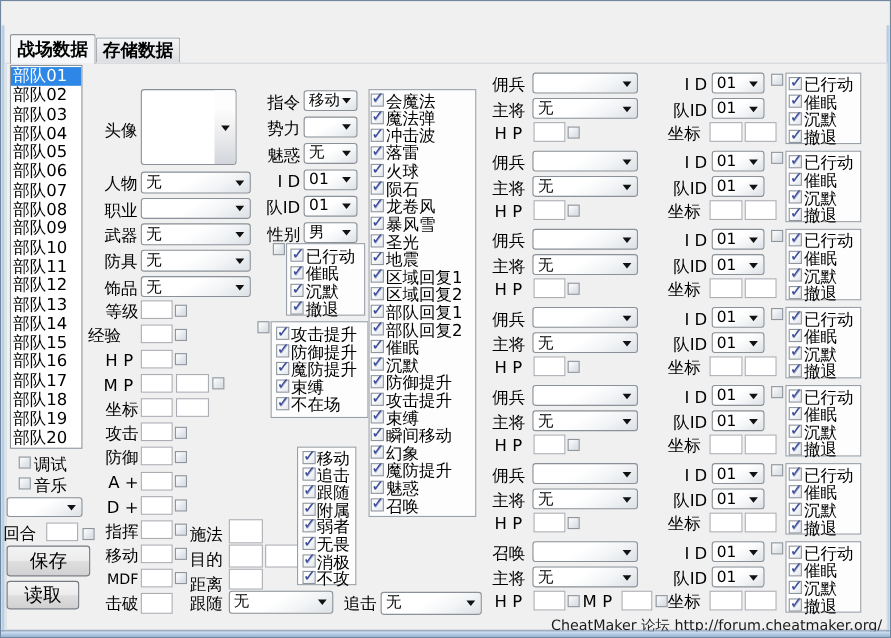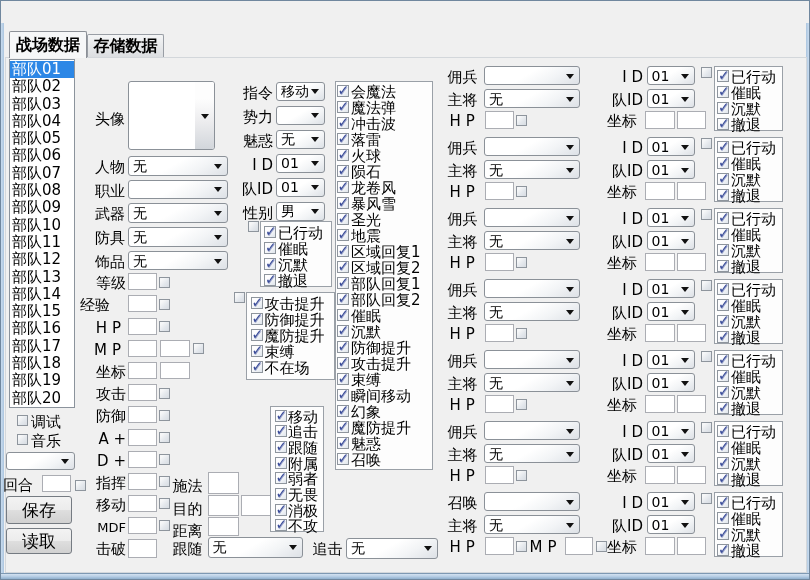--- a/index.html
+++ b/index.html
@@ -120,21 +120,21 @@
       <div class="lbl" style="left: 30px; top: 413px;">调试</div>
       <div class="cb sm" style="left: 16px; top: 433px;"></div>
       <div class="lbl" style="left: 30px; top: 432px;">音乐</div>
       <div class="combo" style="left: 5px; top: 450.5px; width: 69px; height: 18.5px;">
         <span class="cval"></span>
         <i class="arr"></i>
       </div>
       <div class="lbl" style="left: 2px; top: 476px;">回合</div>
       <div class="tf" style="left: 41px; top: 473.5px; width: 29px; height: 17.5px;"></div>
       <div class="cb sm" style="left: 74px; top: 479px;"></div>
-      <div class="btn" style="left: 5px; top: 495px; width: 66px; height: 28px; line-height: 26px;">保存</div>
+      <div class="btn" style="left: 5px; top: 495px; width: 76px; height: 28px; line-height: 26px;">保存</div>
       <div class="btn" style="left: 5px; top: 527px; width: 66px; height: 26px; line-height: 24px;">读取</div>
       <div class="lbl r" style="left: 92px; top: 110px; width: 32px;">头像</div>
       <div class="combo" style="left: 127px; top: 80px; width: 87px; height: 69px; background: rgb(255, 255, 255);">
         <div style="position: absolute; right: 0px; top: 0px; width: 19px; height: 100%; background: linear-gradient(rgb(253, 253, 253) 25%, rgb(236, 236, 238) 60%, rgb(210, 214, 219) 100%); border-radius: 0px 2px 2px 0px;"></div>
         <i class="arr"></i>
       </div>
       <div class="lbl r" style="left: 92px; top: 158px; width: 32px;">人物</div>
       <div class="combo" style="left: 127px; top: 155px; width: 100px; height: 19.5px;">
         <span class="cval">无</span>
         <i class="arr"></i>
@@ -721,14 +721,15 @@
       <div class="tf" style="left: 483.5px; top: 536px; width: 29px; height: 18px;"></div>
       <div class="cb sm" style="left: 515px; top: 540px;"></div>
       <div class="lbl" style="left: 528.5px; top: 538px; letter-spacing: 5px;">MP</div>
       <div class="tf" style="left: 563.5px; top: 536px; width: 28.5px; height: 18px;"></div>
       <div class="cb sm" style="left: 594.5px; top: 540px;"></div>
       <div class="lbl" style="left: 606px; top: 538px;">坐标</div>
       <div class="tf" style="left: 644px; top: 536px; width: 29.5px; height: 18px;"></div>
       <div class="tf" style="left: 676px; top: 536px; width: 29px; height: 18px;"></div>
     </div>
 
+  <div class="footer">CheatMaker 论坛 http://forum.cheatmaker.org/</div>
   <div class="frame-b"></div>
 </div>
 
 </body></html>

